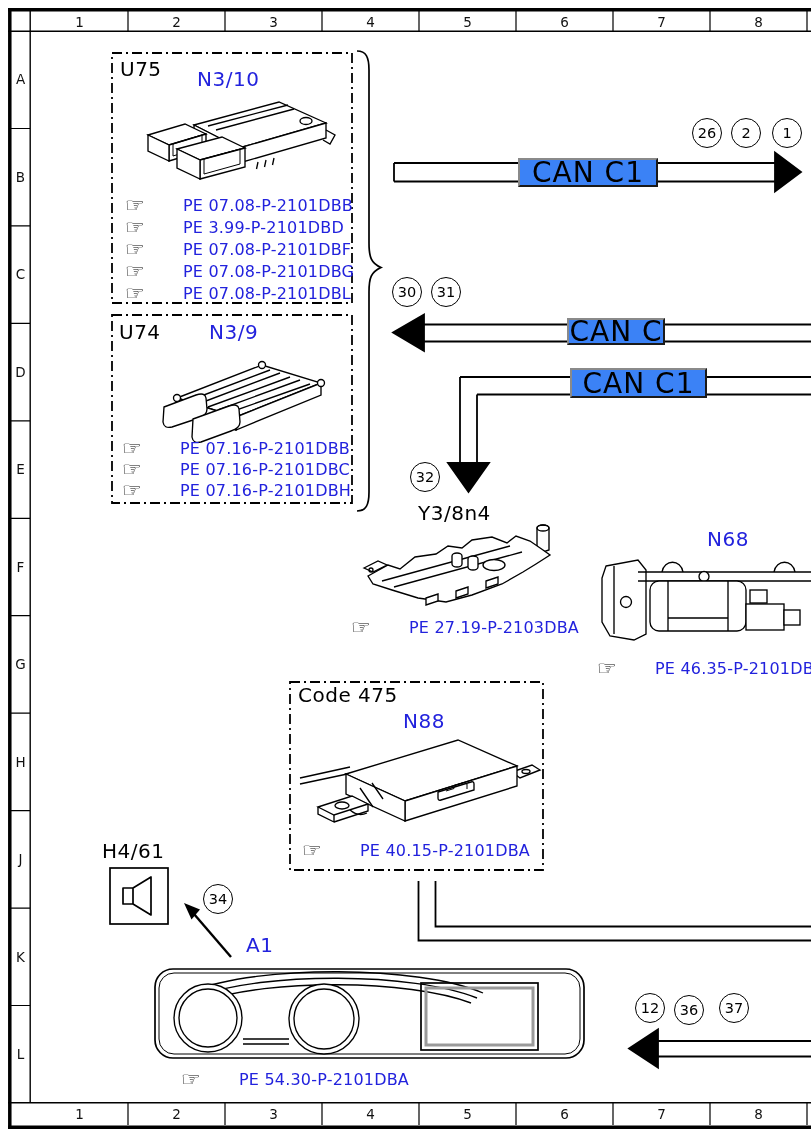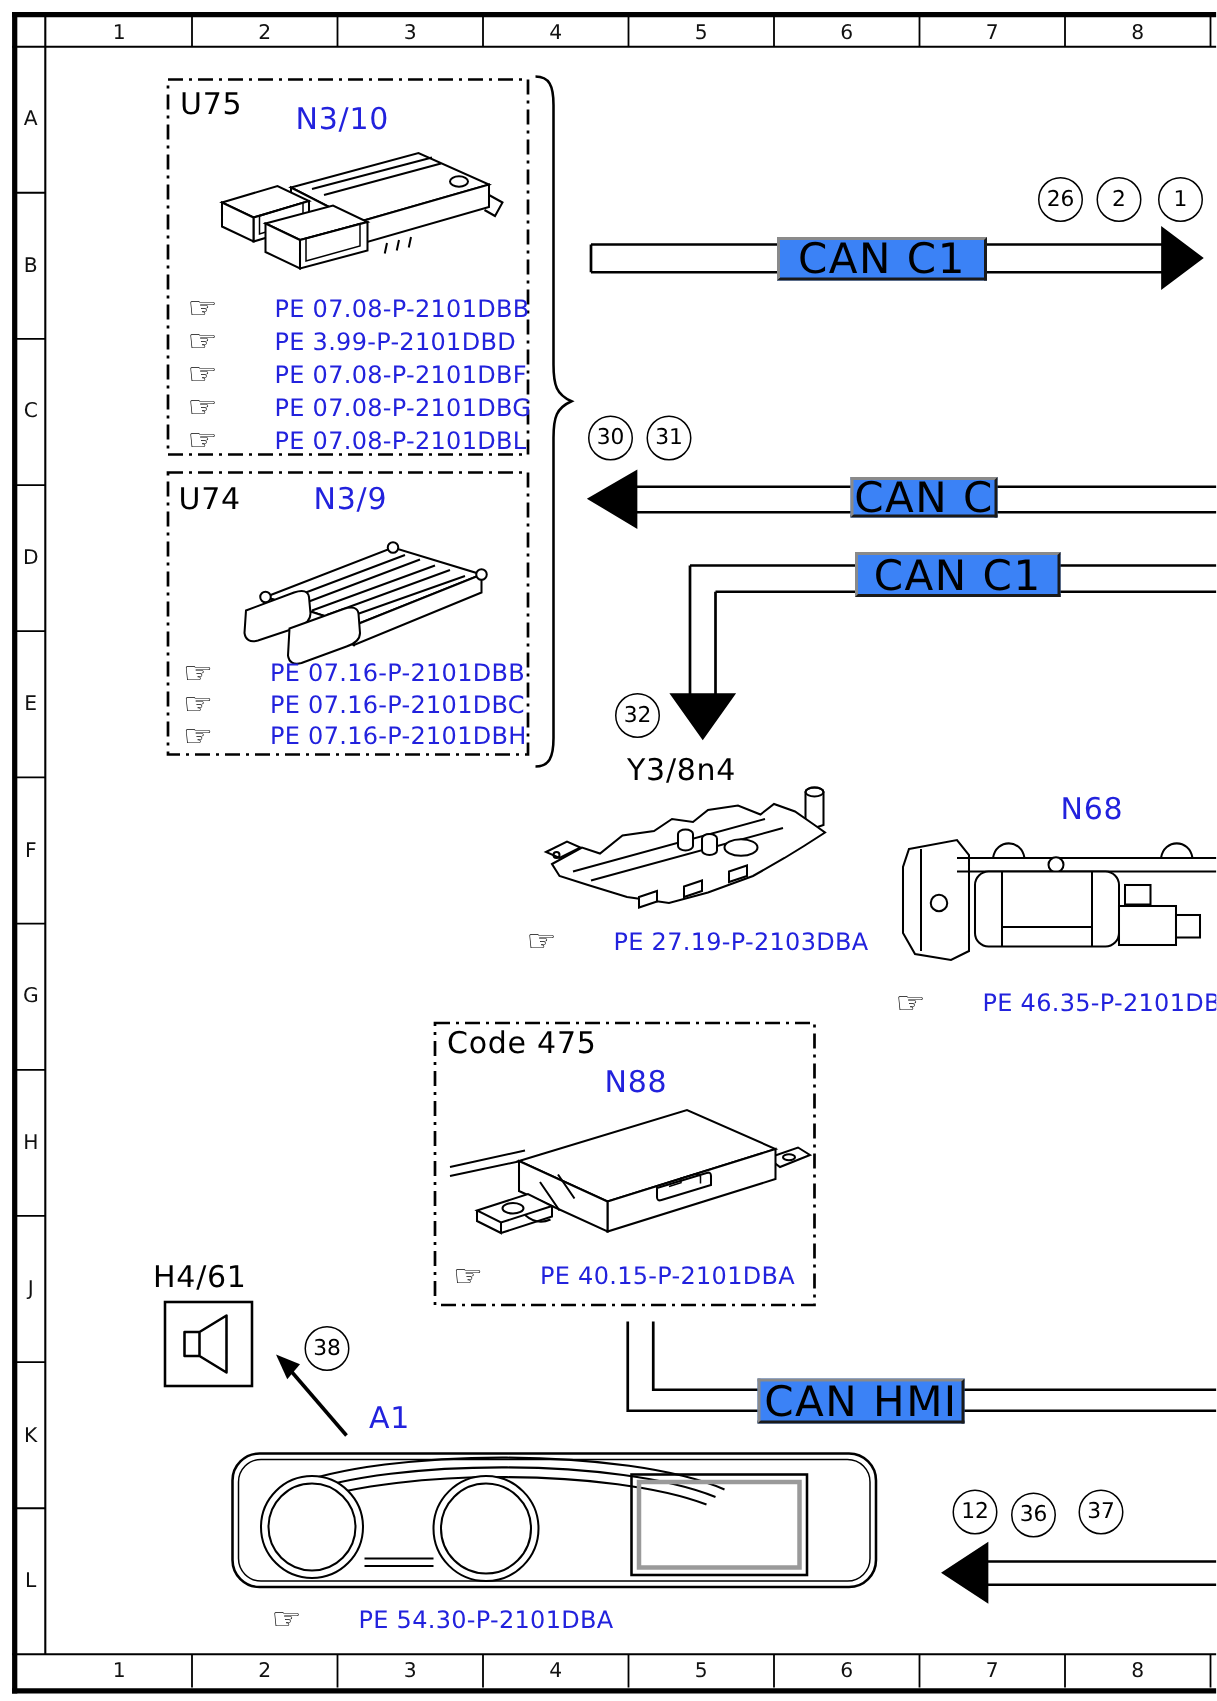--- a/index.html
+++ b/index.html
@@ -260,26 +260,25 @@
     <span class="pe-link">PE 40.15-P-2101DBA</span>
     </div>
   <div class="abs pe-row" style="left:182px;top:1069px">
     <span class="pe-hand">☞</span>
     <span class="pe-link">PE 54.30-P-2101DBA</span>
     </div>
 
   <div class="abs buslabel" style="left:518px;top:158px;width:140px;height:29px">CAN C1</div>
   <div class="abs buslabel" style="left:567px;top:318px;width:98px;height:27px">CAN C</div>
   <div class="abs buslabel" style="left:570px;top:368px;width:137px;height:30px">CAN C1</div>
-  <div class="abs buslabel" style="left:505px;top:919px;width:138px;height:30px">CAN HMI</div>
 
   <div class="abs co" style="left:692px;top:118px">26</div>
   <div class="abs co" style="left:731px;top:118px">2</div>
   <div class="abs co" style="left:772px;top:118px">1</div>
   <div class="abs co" style="left:392px;top:277px">30</div>
   <div class="abs co" style="left:431px;top:277px">31</div>
   <div class="abs co" style="left:410px;top:462px">32</div>
-  <div class="abs co" style="left:203px;top:884px">38</div>
+  <div class="abs co" style="left:203px;top:884px">34</div>
   <div class="abs co" style="left:635px;top:993px">12</div>
   <div class="abs co" style="left:674px;top:995px">36</div>
   <div class="abs co" style="left:719px;top:993px">37</div>
 
 </div>
 
 </body></html>

